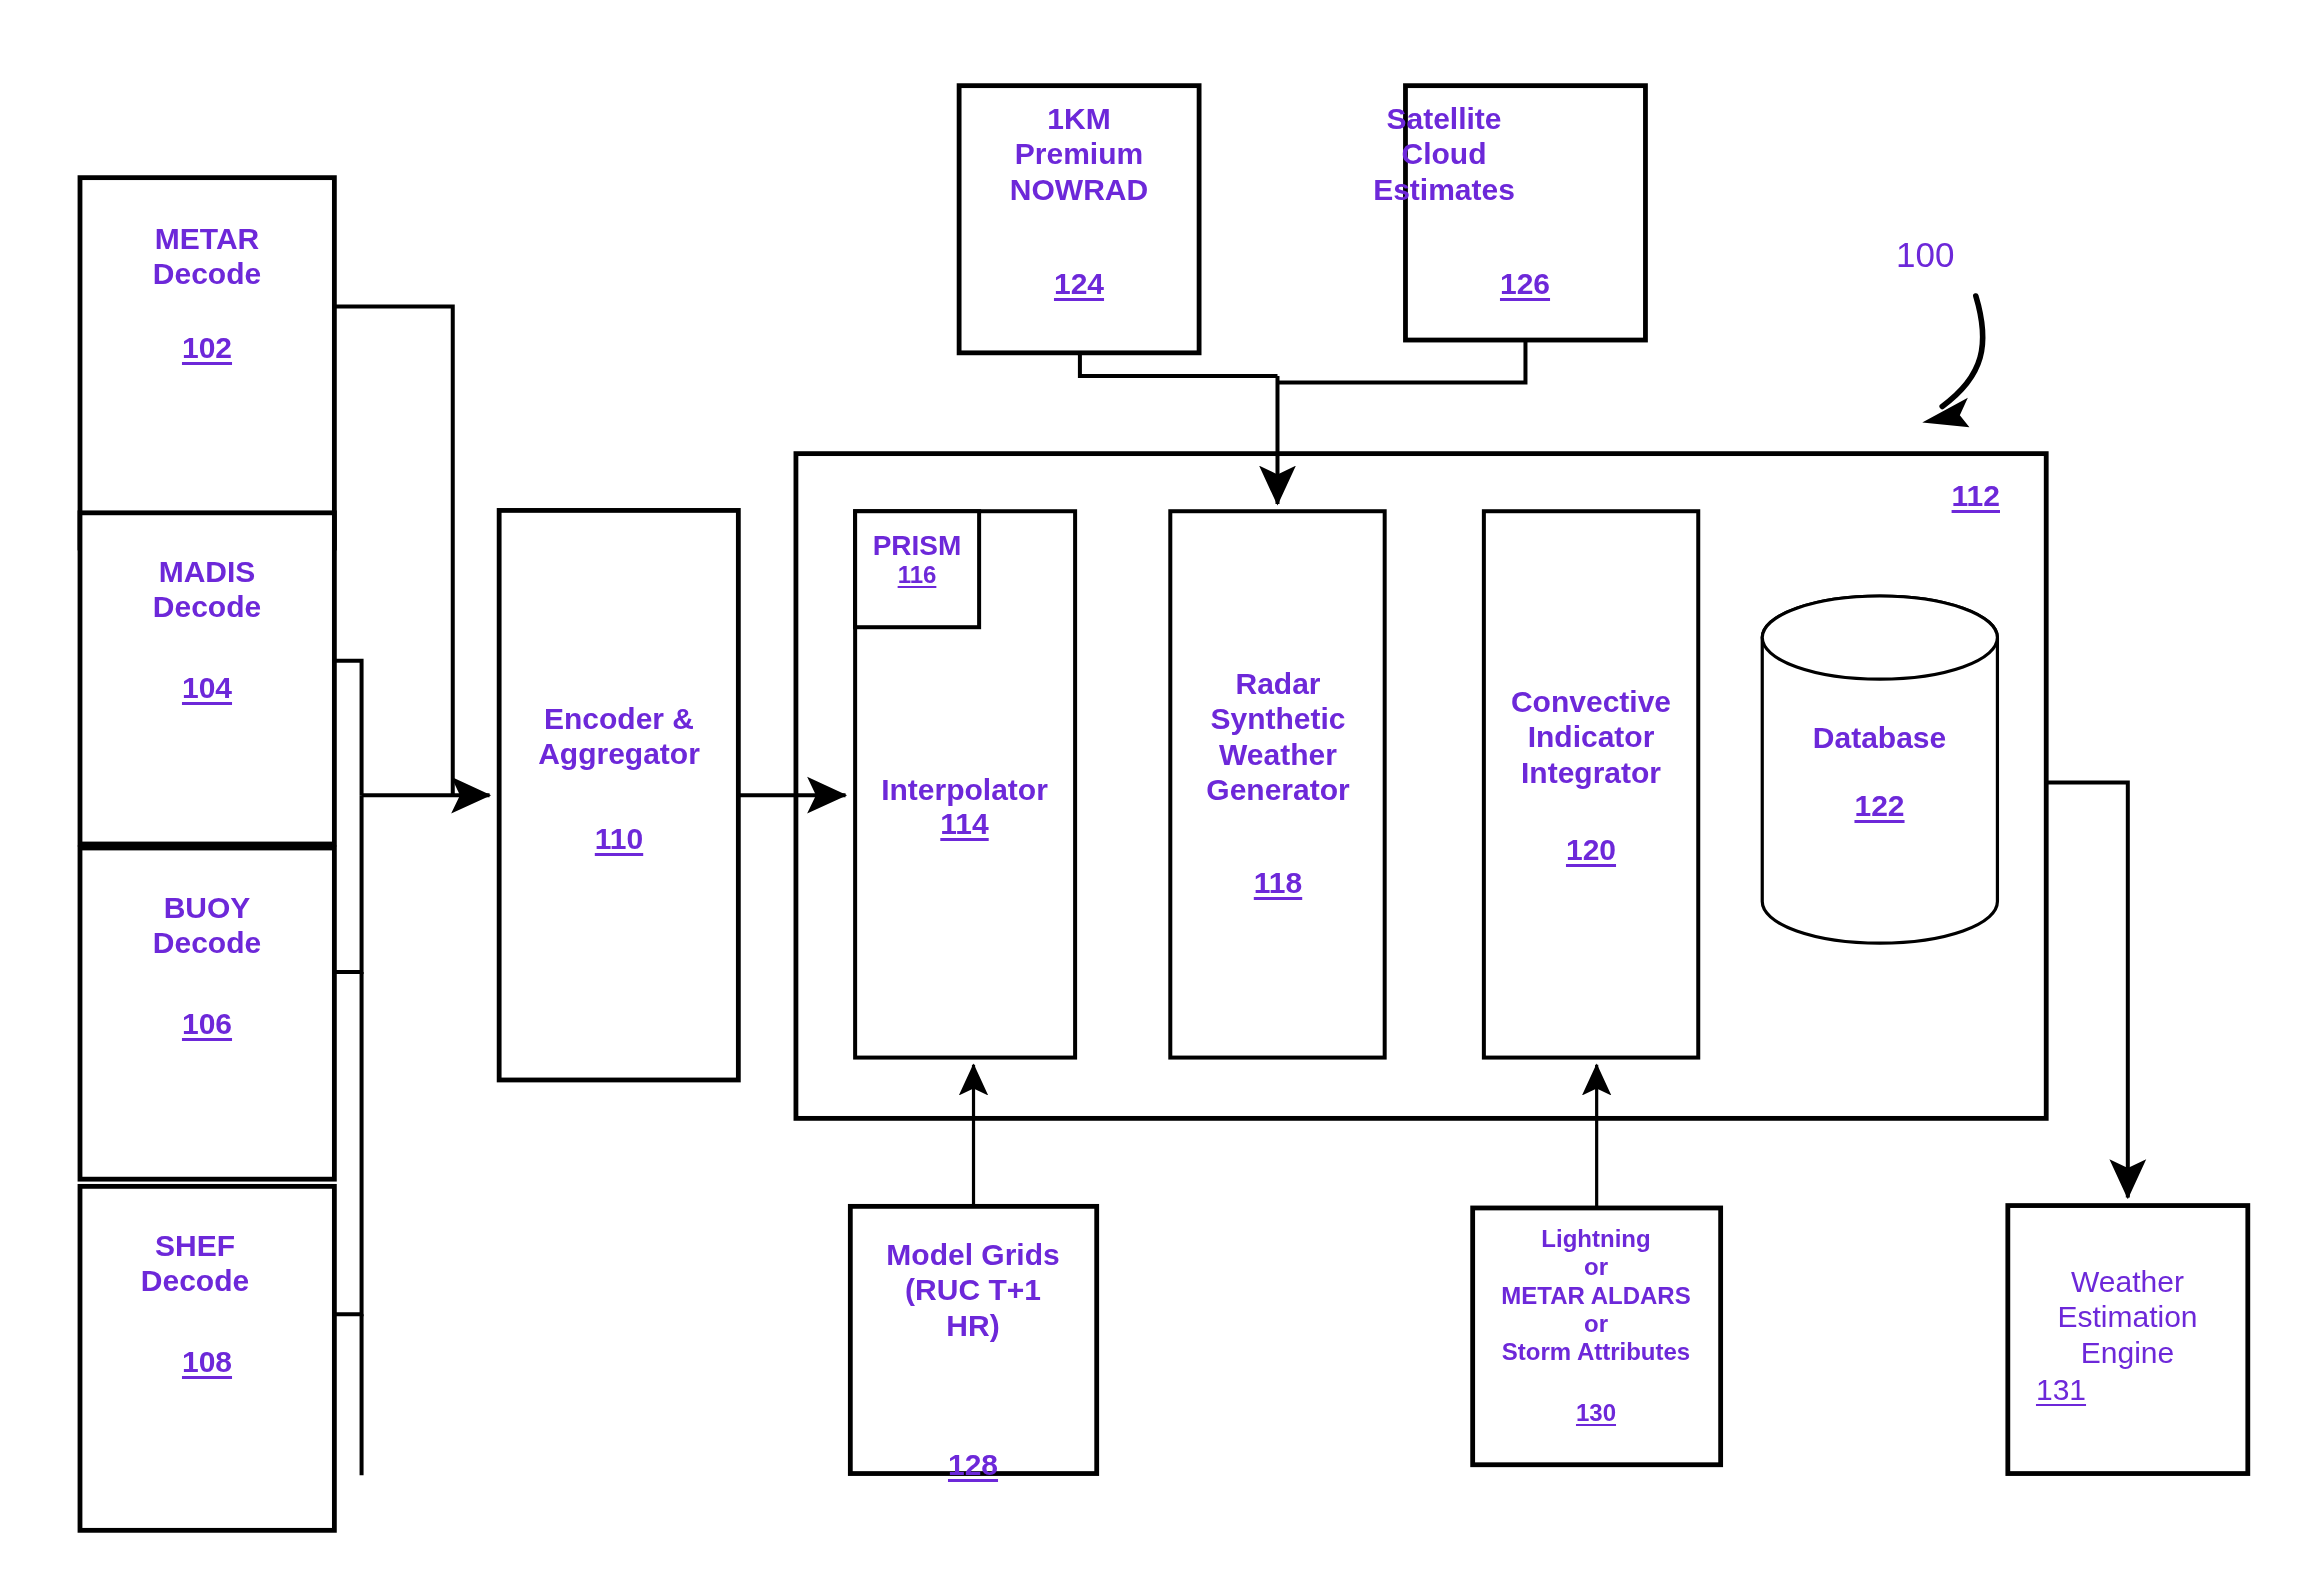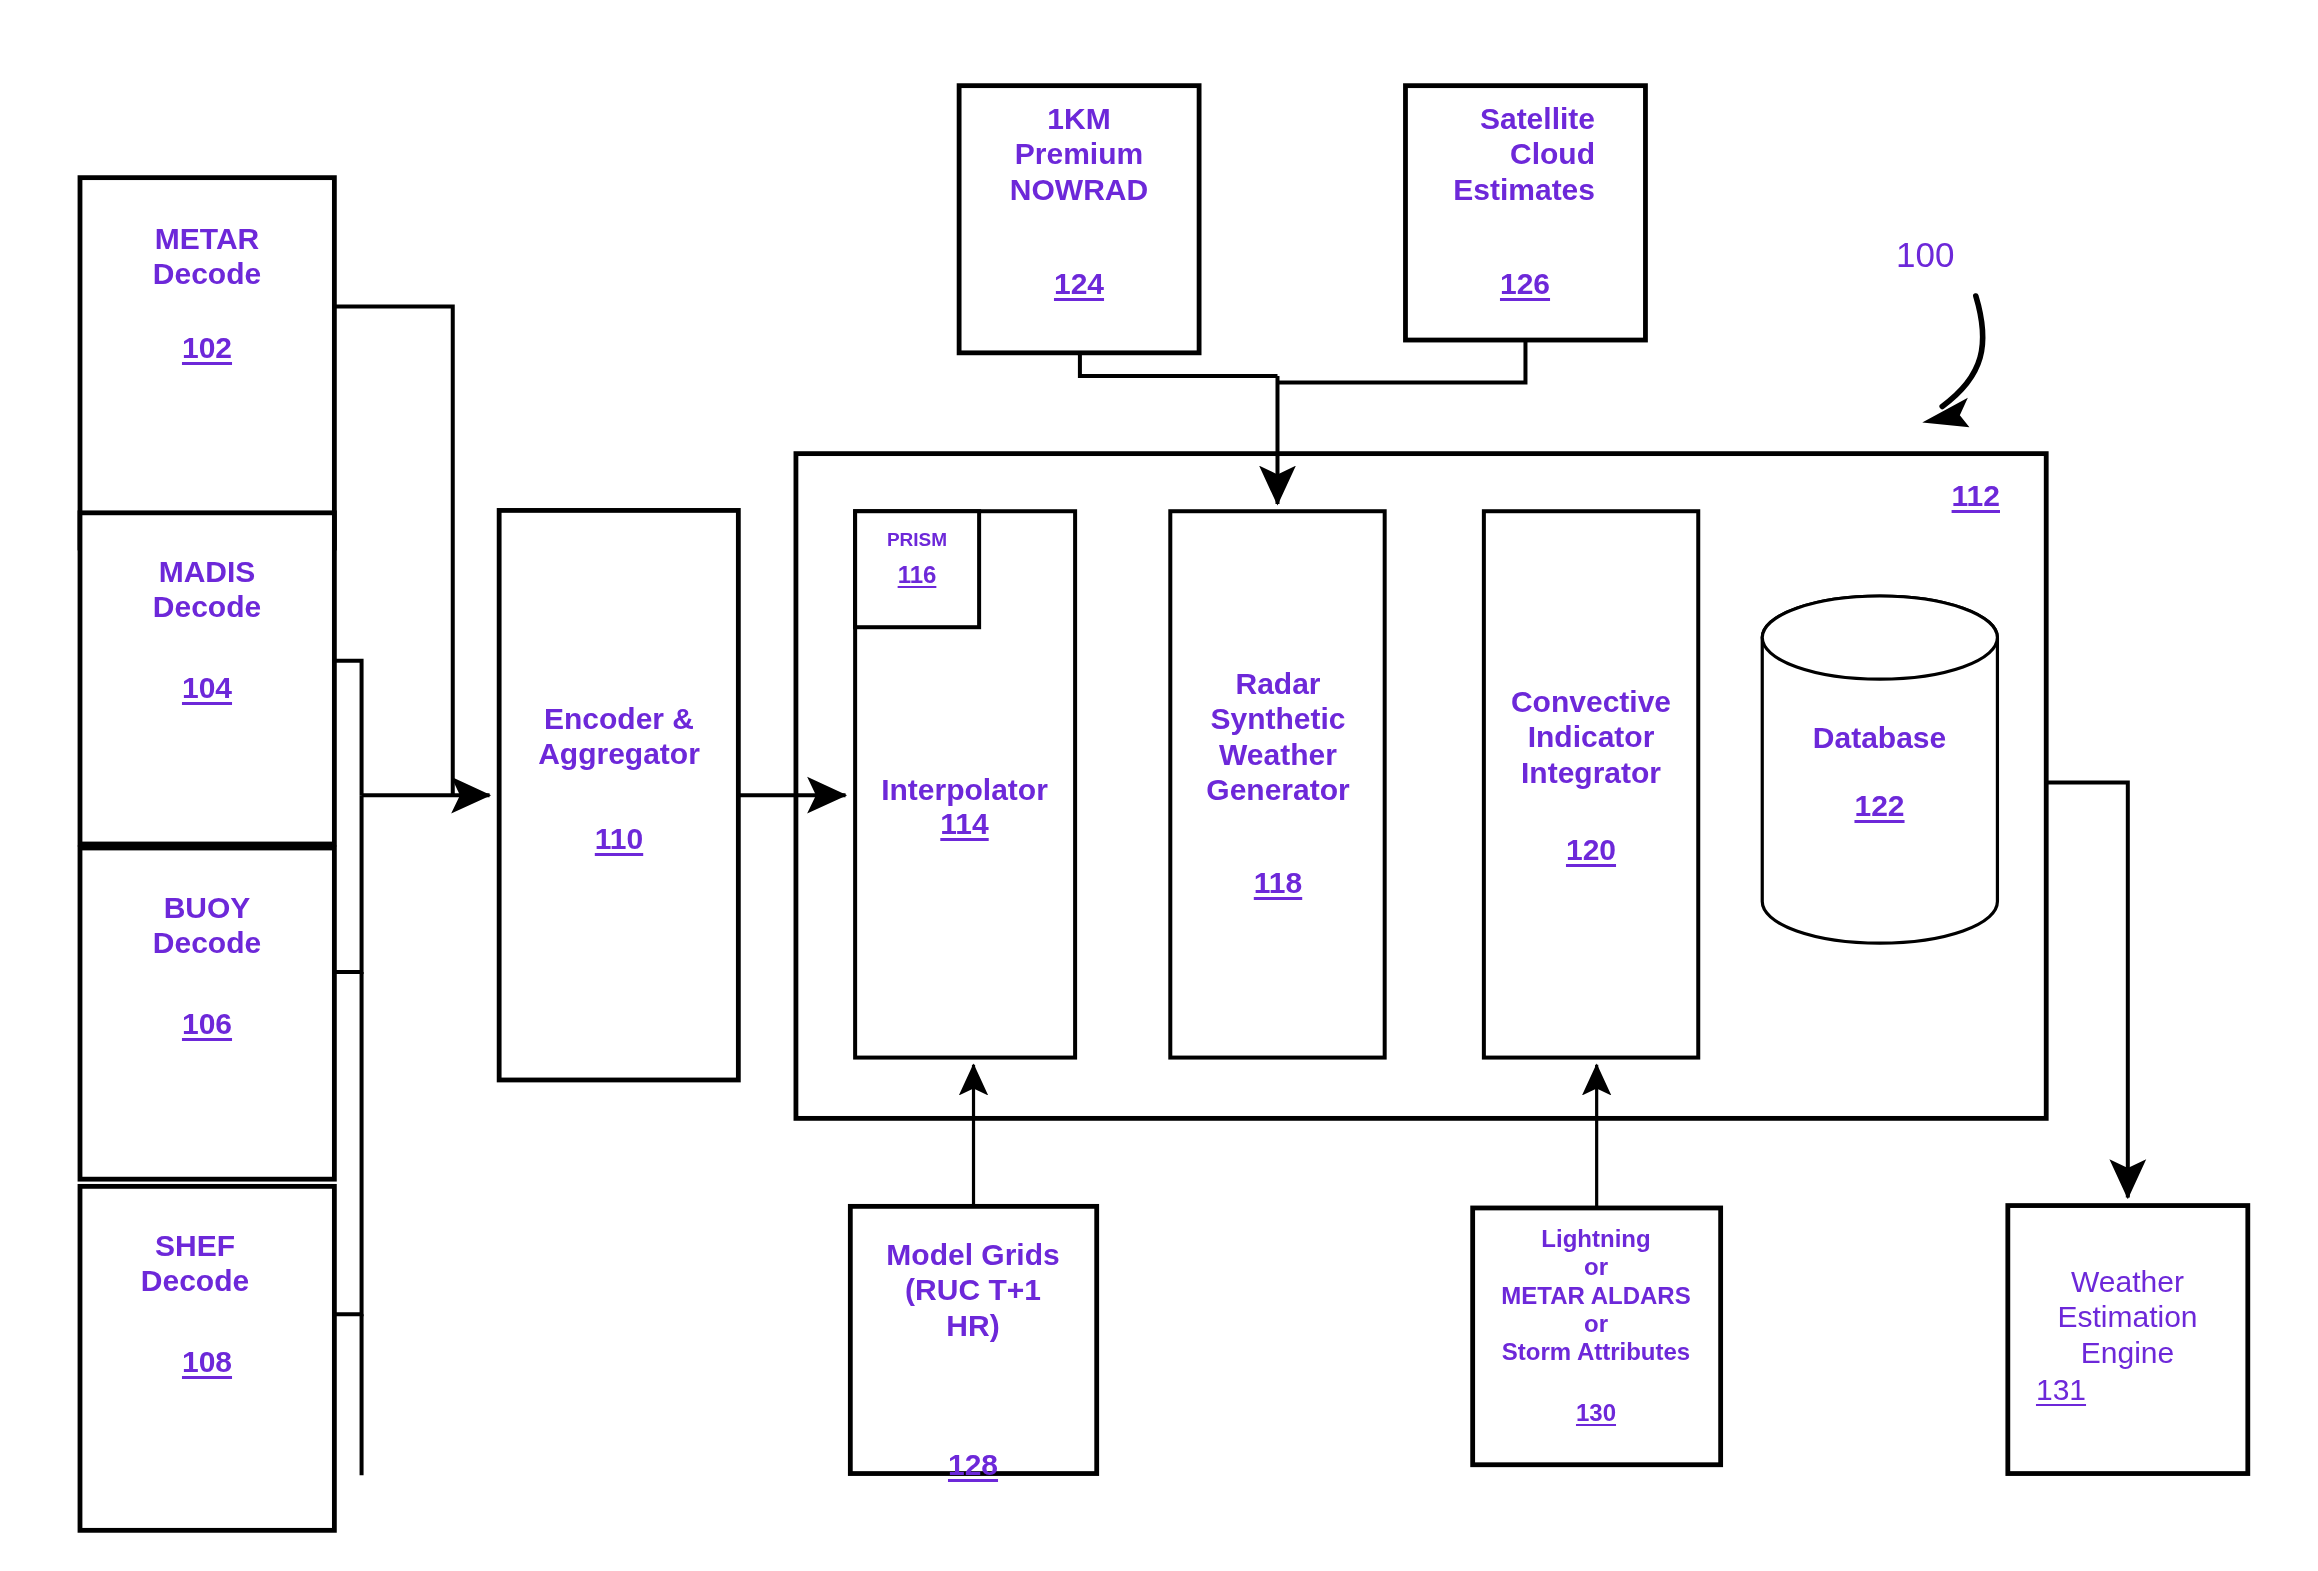--- a/index.html
+++ b/index.html
@@ -85,21 +85,21 @@
   .lbl-title {
     font-weight: bold;
     font-size: 30px;
   }
   .lbl-title-sm {
     font-weight: bold;
     font-size: 24px;
   }
   .lbl-title-xs {
     font-weight: bold;
-    font-size: 19px;
+    font-size: 28px;
   }
   .lbl-num {
     font-weight: bold;
     font-size: 30px;
     text-decoration: underline;
     text-underline-offset: 4px;
     text-decoration-thickness: 3.2px;
   }
   .lbl-num-sm {
     font-weight: bold;
@@ -205,21 +205,21 @@
 
   <div class="lbl lbl-title" style="left:496px; top:701px; width:246px;">Encoder &amp;
 Aggregator</div>
   <div class="lbl lbl-num" style="left:496px; top:821px; width:246px;">110</div>
 
   <div class="lbl lbl-title" style="left:959px; top:101px; width:240px;">1KM
 Premium
 NOWRAD</div>
   <div class="lbl lbl-num" style="left:959px; top:266px; width:240px;">124</div>
 
-  <div class="lbl lbl-title" style="left:1355px; top:101px; width:240px;text-align:right;">Satellite
+  <div class="lbl lbl-title" style="left:1324px; top:101px; width:240px;">Satellite
 Cloud
 Estimates</div>
   <div class="lbl lbl-num" style="left:1405px; top:266px; width:240px;">126</div>
 
   <div class="lbl lbl-num" style="left:1840px; top:478px; width:160px; text-align:right;">112</div>
 
   <div class="lbl lbl-num-plain" style="left:1896px; top:234px; width:160px; text-align:left;">100</div>
 
   <div class="lbl lbl-title-xs" style="left:855px; top:529px; width:124px;">PRISM</div>
   <div class="lbl lbl-num-sm" style="left:855px; top:561px; width:124px;">116</div>

